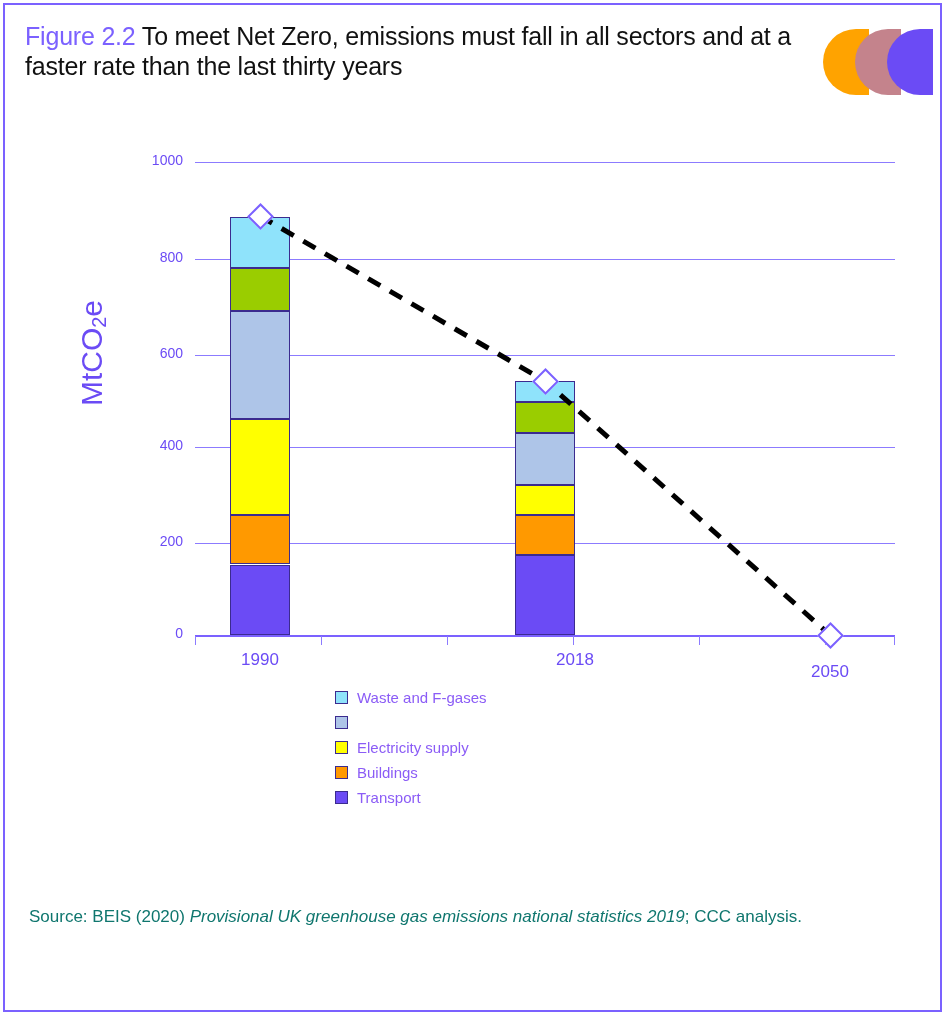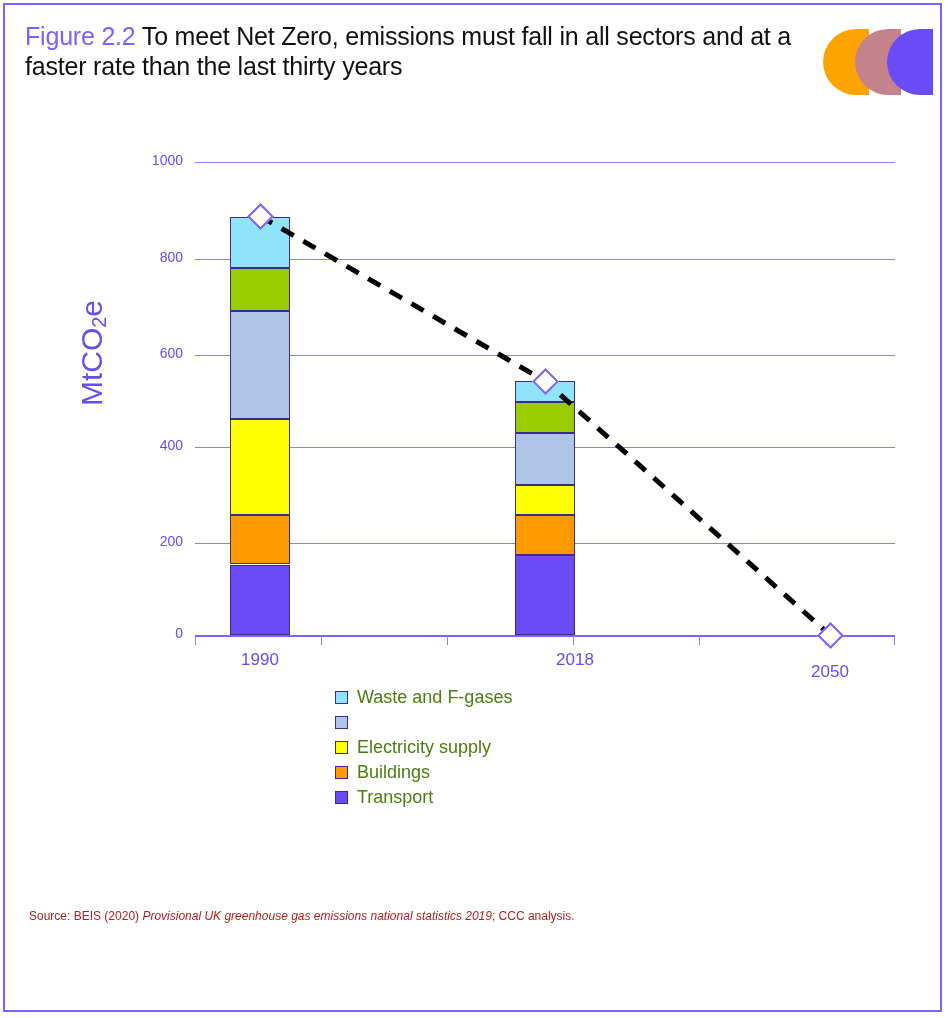--- a/index.html
+++ b/index.html
@@ -45,25 +45,25 @@
   .diamond{position:absolute;width:19px;height:19px;background:#ffffff;
            border:2px solid #7B61FF;transform:rotate(45deg);box-sizing:border-box;}
 
   svg.dashes{position:absolute;left:0;top:0;width:948px;height:1018px;
              pointer-events:none;}
 
   
   .legend{position:absolute;left:330px;top:680px;}
   .lrow{display:flex;align-items:center;height:25px;}
   .lsw{width:13px;height:13px;box-sizing:border-box;border:1.4px solid #3B2B8F;margin-right:9px;}
-  .ltext{font-size:18px;color:#4d7c0f;white-space:nowrap;}
+  .ltext{font-size:15px;color:#8b5cf6;white-space:nowrap;}
 
   
   .foot{position:absolute;left:24px;top:900px;width:880px;
-        font-size:12px;line-height:23px;color:#b91c1c;}
+        font-size:17px;line-height:23px;color:#0f766e;}
   .foot i{font-style:italic;}
 </style>
 </head>
 <body>
 
 <div class="frame">
 
   <div class="header">
     <div class="title">
       <span class="fignum">Figure 2.2</span>

